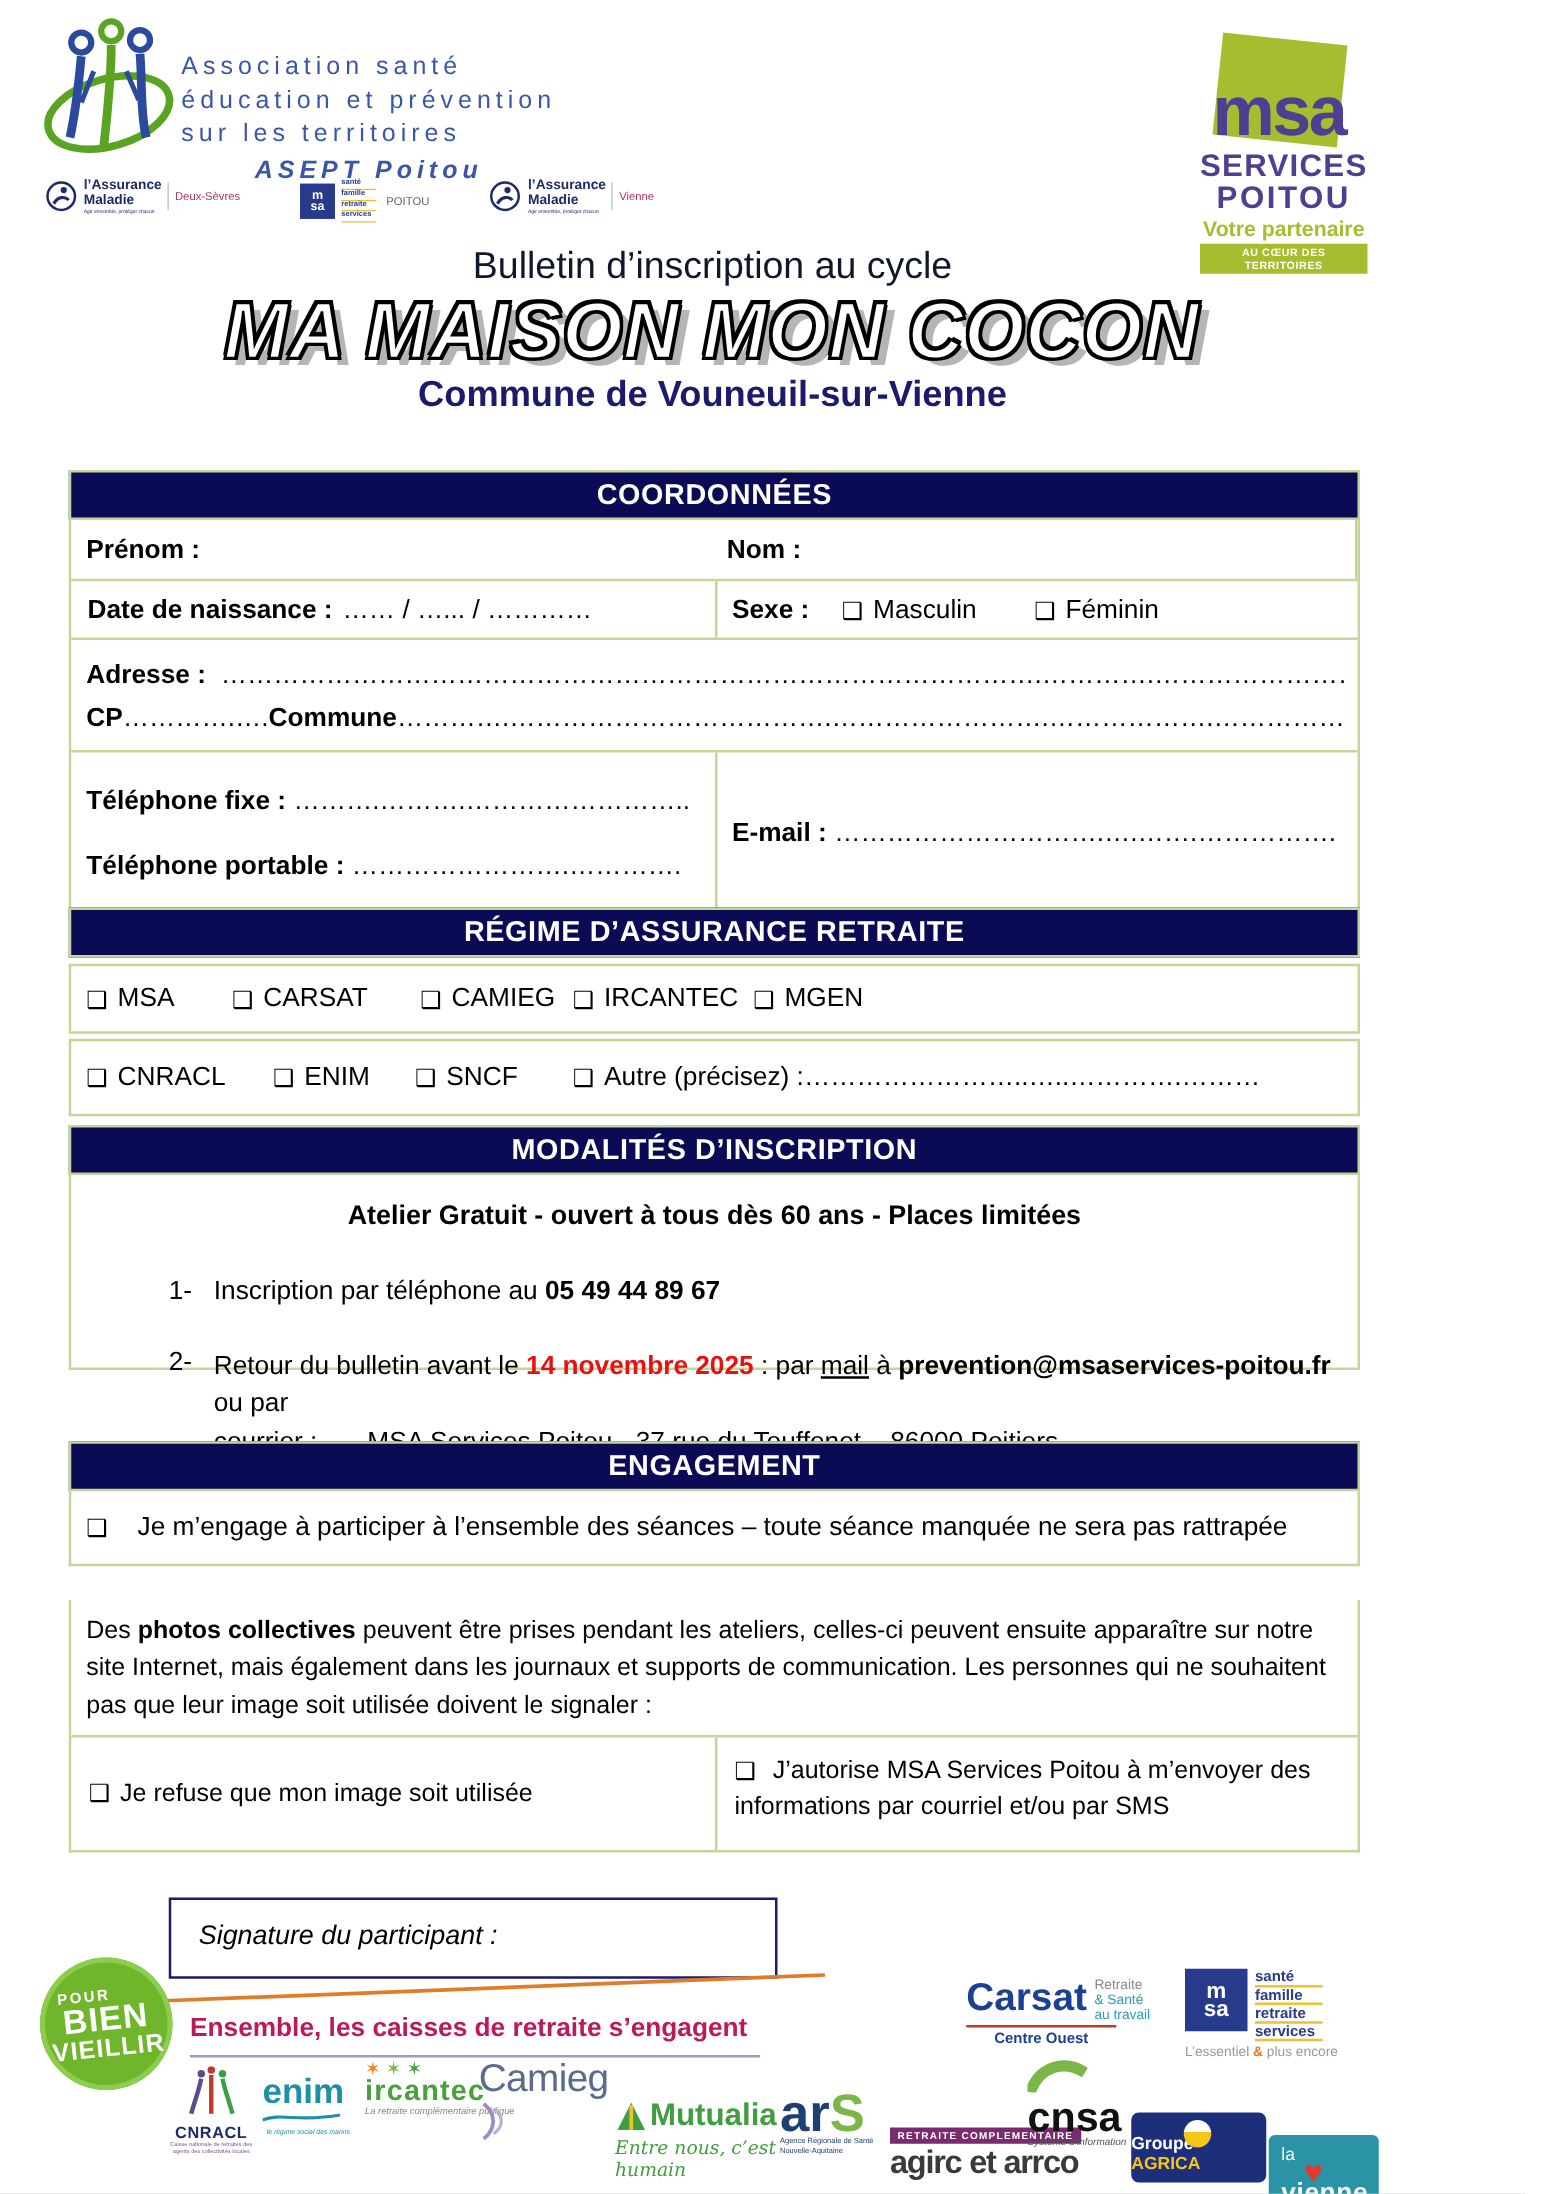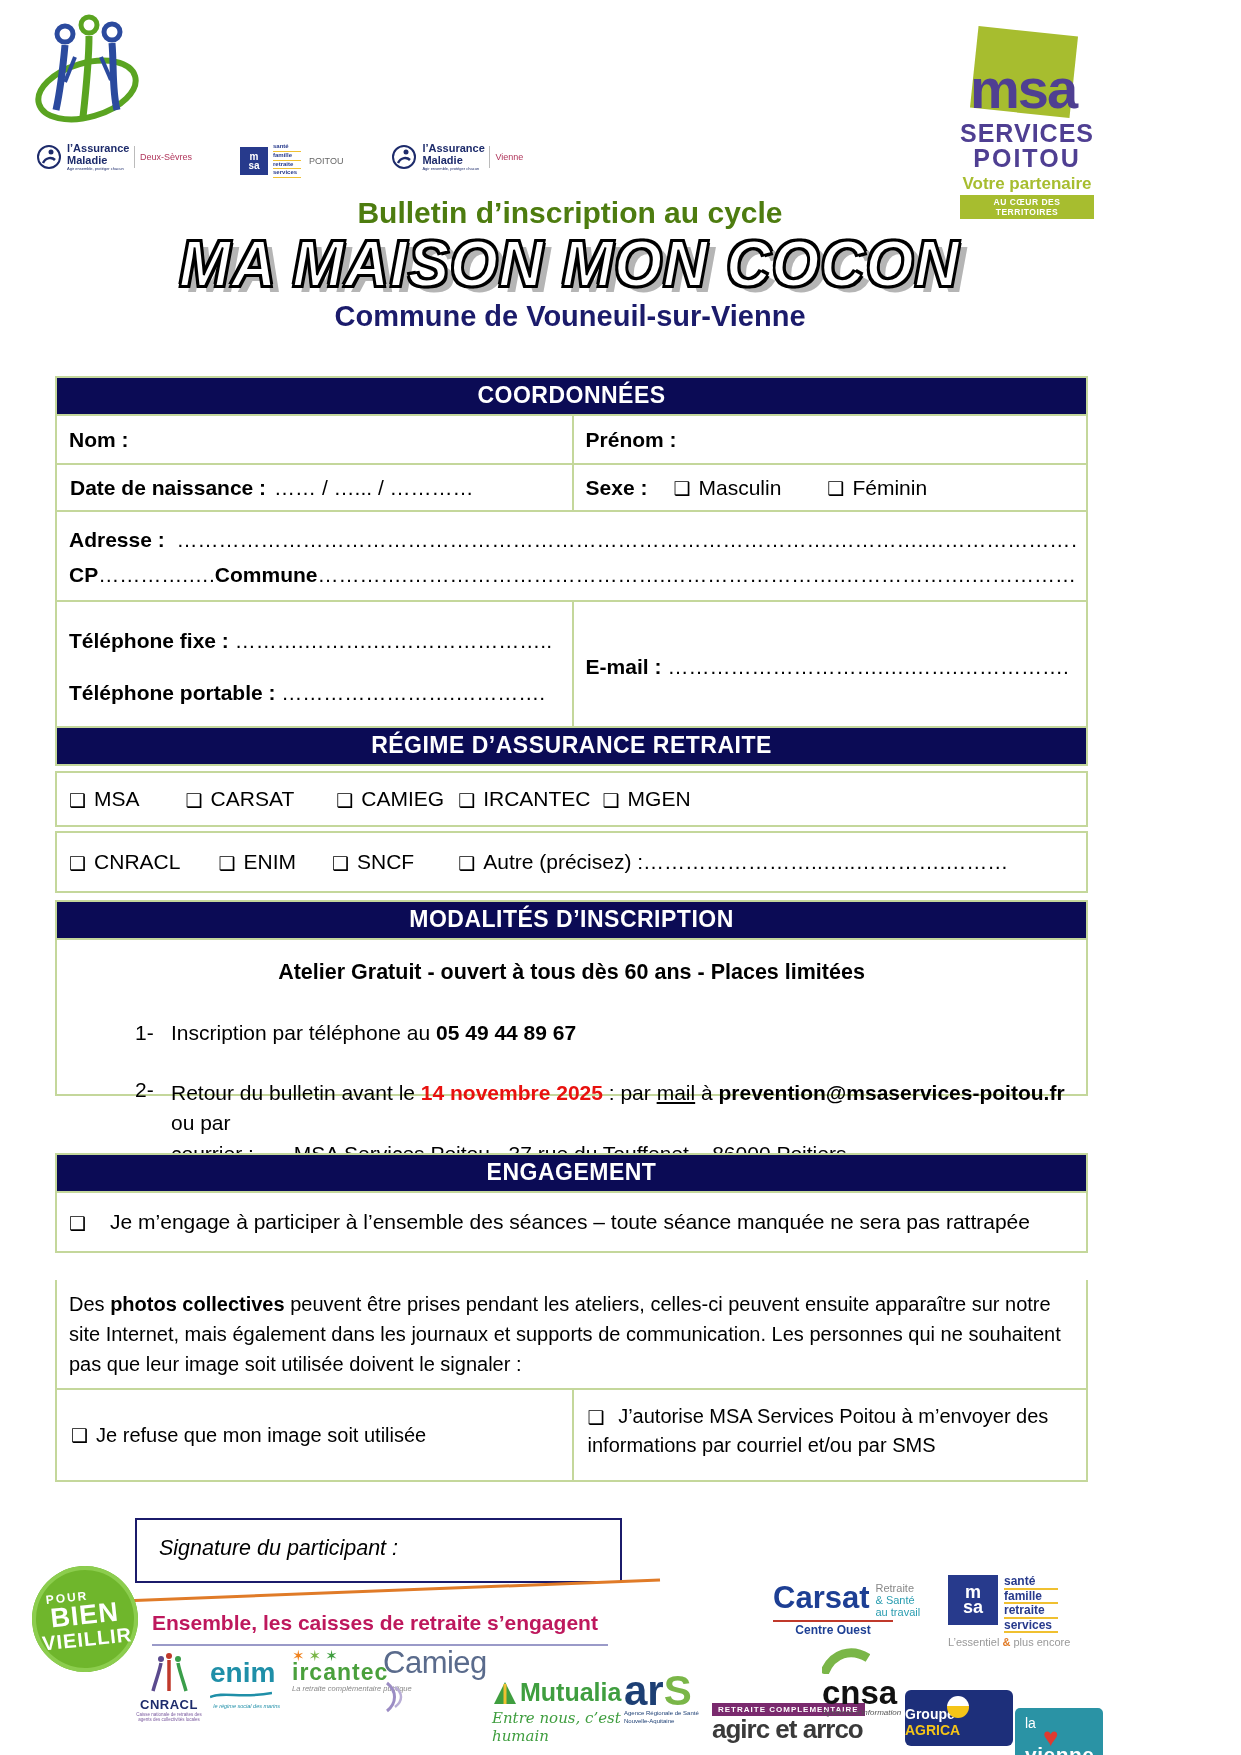--- a/index.html
+++ b/index.html
@@ -27,21 +27,21 @@
   .msas { width:150px; text-align:center; }
   .msas-square { position:absolute; left:22px; top:6px; width:100px; height:82px; background:#a7bd2f; transform:rotate(6deg); }
   .msas-brand { position:absolute; left:18px; top:36px; color:#4f3f92; font-weight:bold; font-size:56px; letter-spacing:-2px; line-height:1; }
   .msas-l1 { margin-top:96px; color:#4f3f92; font-weight:bold; font-size:25px; letter-spacing:1px; line-height:1.0;}
   .msas-l2 { color:#4f3f92; font-weight:bold; font-size:25px; letter-spacing:2px; line-height:1.0;}
   .msas-t1 { color:#a7bd2f; font-weight:bold; font-size:17px; margin-top:3px; }
   .msas-t2 { background:#a7bd2f; color:#fff; font-weight:bold; font-size:8.5px; letter-spacing:0.5px; padding:2px 2px; margin:1px 8px 0 8px; }
 
   
   .title-wrap { left:50px; top:196px; width:1040px; text-align:center; }
-  .t1 { color:#4d7c0f; font-weight:bold; font-size:30px; }
+  .t1 { color:#0f172a; font-weight:normal; font-size:30px; }
   .t2 {
     display:inline-block; margin-top:1px;
     font-size:64px; font-weight:bold; font-style:italic; letter-spacing:1px;
     color:#fff; line-height:1.05; transform:scaleX(.96);
     -webkit-text-stroke:2px #000;
     text-shadow:-2px -2px 0 #000, 2px -2px 0 #000, -2px 2px 0 #000, 2px 2px 0 #000, 8px 6px 0 #b5b5b5;
     white-space:nowrap;
   }
   .t3 { color:#1b1b6b; font-weight:bold; font-size:29px; margin-top:2px; }
 
@@ -145,20 +145,26 @@
       <circle cx="30" cy="22" r="8" fill="none" stroke="#2b4a9e" stroke-width="5"></circle>
       <path d="M30 33 C28 55 26 75 21 98" fill="none" stroke="#2b4a9e" stroke-width="7"></path>
       <circle cx="54" cy="13" r="8" fill="none" stroke="#5aa421" stroke-width="5"></circle>
       <path d="M54 24 C54 50 51 78 48 105" fill="none" stroke="#5aa421" stroke-width="7"></path>
       <circle cx="77" cy="20" r="8" fill="none" stroke="#2b4a9e" stroke-width="5"></circle>
       <path d="M77 31 C79 55 77 78 82 98" fill="none" stroke="#2b4a9e" stroke-width="7"></path>
       <path d="M40 45 L30 70" stroke="#2b4a9e" stroke-width="4"></path>
       <path d="M66 45 L76 68" stroke="#2b4a9e" stroke-width="4"></path>
     </svg>
   </div>
+  <div class="abs asept-text" style="left:145px; top:40px;">
+    <div>Association santé</div>
+    <div>éducation et prévention</div>
+    <div>sur les territoires</div>
+    <div class="asept-name">ASEPT Poitou</div>
+  </div>
 
   <div class="abs partners" style="left:36px; top:143px;">
     <div class="partner">
       <svg width="26" height="26" viewBox="0 0 26 26">
         <circle cx="13" cy="13" r="11" fill="none" stroke="#1d2b6b" stroke-width="2"></circle>
         <circle cx="15" cy="8" r="2.5" fill="#1d2b6b"></circle>
         <path d="M7 19 C10 13 16 13 19 16" fill="none" stroke="#1d2b6b" stroke-width="2.5"></path>
       </svg>
       <div>
         <div class="am-name">l’Assurance Maladie</div>
@@ -207,25 +213,25 @@
   <div class="abs title-wrap">
     <div class="t1">Bulletin d’inscription au cycle</div>
     <div><span class="t2">MA MAISON MON COCON</span></div>
     <div class="t3">Commune de Vouneuil-sur-Vienne</div>
   </div>
 
   <div class="abs" style="left:55px; top:376px; width:1033px;">
     <div class="navybar">COORDONNÉES</div>
     <div class="obox" style="border-top:none;">
       <div class="cells" style="height:47px;">
+        <div class="cell" style="width:49.8%;">
+            <span class="lab">Prénom :</span>
+          </div>
         <div class="cell b-r" style="width:50.2%;">
             <span class="lab">Nom :</span>
-          </div>
-        <div class="cell" style="width:49.8%;">
-            <span class="lab">Prénom :</span>
           </div>
       </div>
       <div class="cells b-t" style="height:47px;">
         <div class="cell b-r" style="width:50.2%;padding-left:13px;">
           <span class="lab">Date de naissance :</span>
           <span class="dots" style="margin-left:8px;">…… / …... / …………</span>
         </div>
         <div class="cell" style="width:49.8%;">
           <span class="lab">Sexe :</span>
           <span class="ckitem fs21" style="margin-left:26px;">

